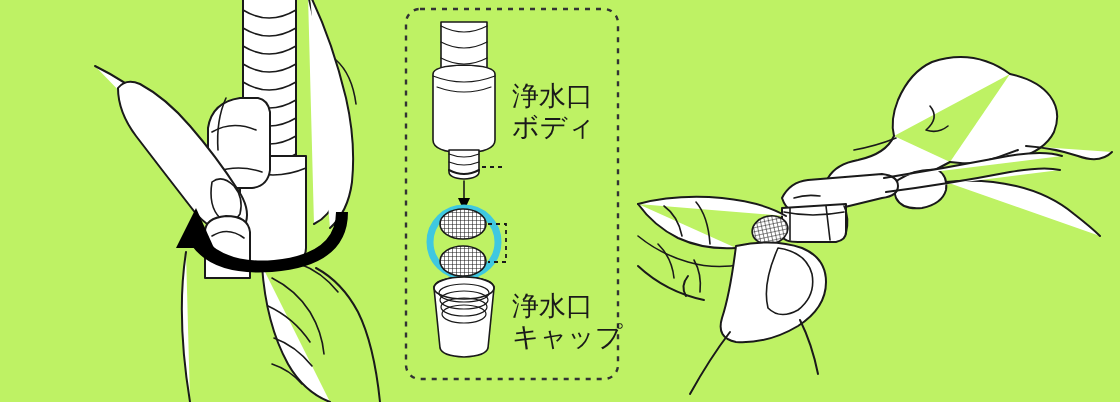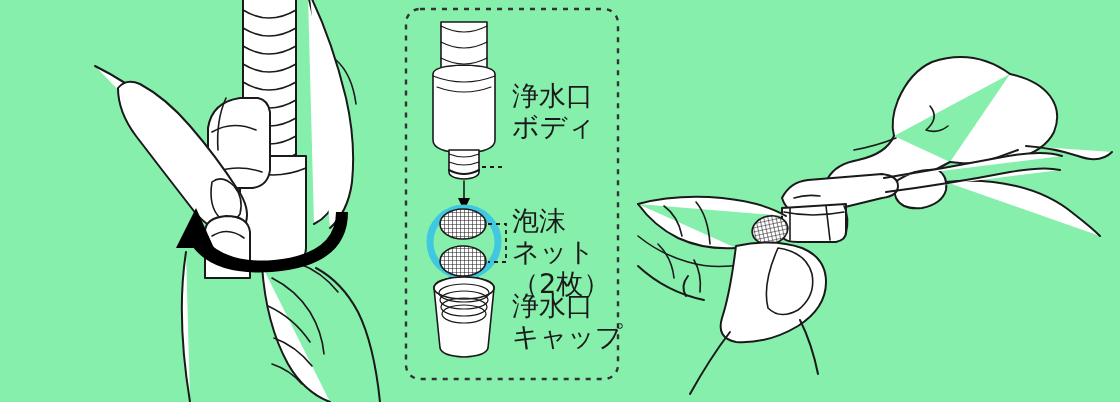--- a/index.html
+++ b/index.html
@@ -11,21 +11,21 @@
     width: 1120px;
     height: 402px;
     overflow: hidden;
     font-family: "DejaVu Sans", "Liberation Sans", sans-serif;
     position: relative;
   }
   #stage {
     position: relative;
     width: 1120px;
     height: 402px;
-    background: #86efac;
+    background: #bef264;
   }
   .panel {
     position: absolute;
     top: 0;
     height: 402px;
   }
   #panel-left   { left: 0;   width: 400px; }
   #panel-center { left: 400px; width: 230px; }
   #panel-right  { left: 630px; width: 490px; }
   svg { display: block; }
@@ -188,23 +188,20 @@
         <ellipse class="fillwhite ink-thin" cx="64" cy="288" rx="30" ry="11"></ellipse>
         <ellipse class="ink-hair" cx="64" cy="293" rx="25" ry="9"></ellipse>
         <ellipse class="ink-hair" cx="64" cy="300" rx="24" ry="9"></ellipse>
         <ellipse class="ink-hair" cx="64" cy="307" rx="23" ry="9"></ellipse>
         <ellipse class="ink-hair" cx="64" cy="314" rx="22" ry="9"></ellipse>
       </g>
     </svg>
 
     <div class="cap-label lbl-body">浄水口
 ボディ</div>
-    <div class="cap-label lbl-net">泡沫
-ネット
-（2枚）</div>
     <div class="cap-label lbl-cap">浄水口
 キャップ</div>
   </div>
 
   <div class="panel" id="panel-right">
     <svg width="490" height="402" viewBox="0 0 490 402">
 
       <g>
         <path class="fillwhite ink" d="M380 74 Q344 48 302 62 Q280 72 268 100 Q260 120 264 136"></path>
         <path class="fillwhite ink" d="M264 136 Q256 154 228 160 Q206 164 198 178 Q192 192 206 196 Q236 200 266 188 Q298 174 320 162"></path>

